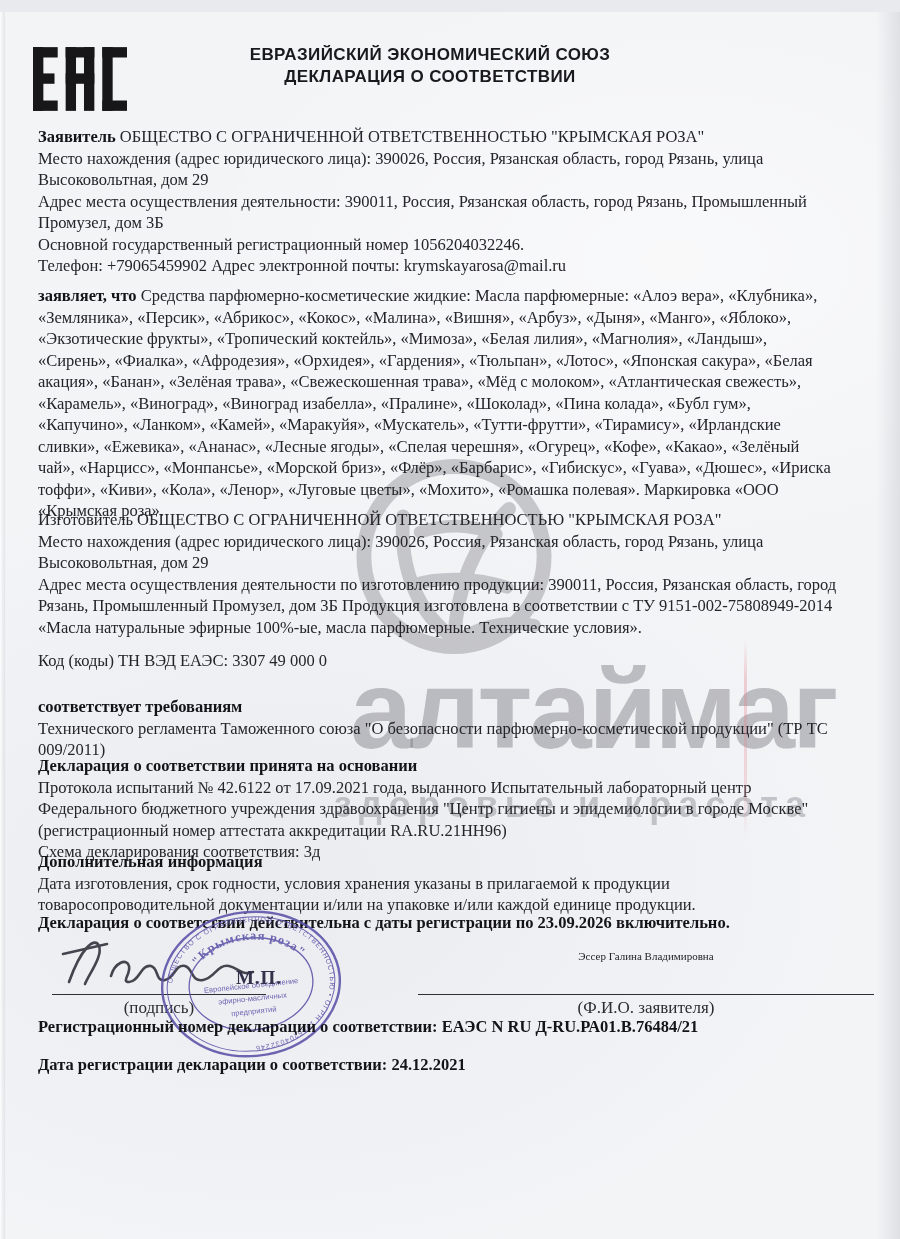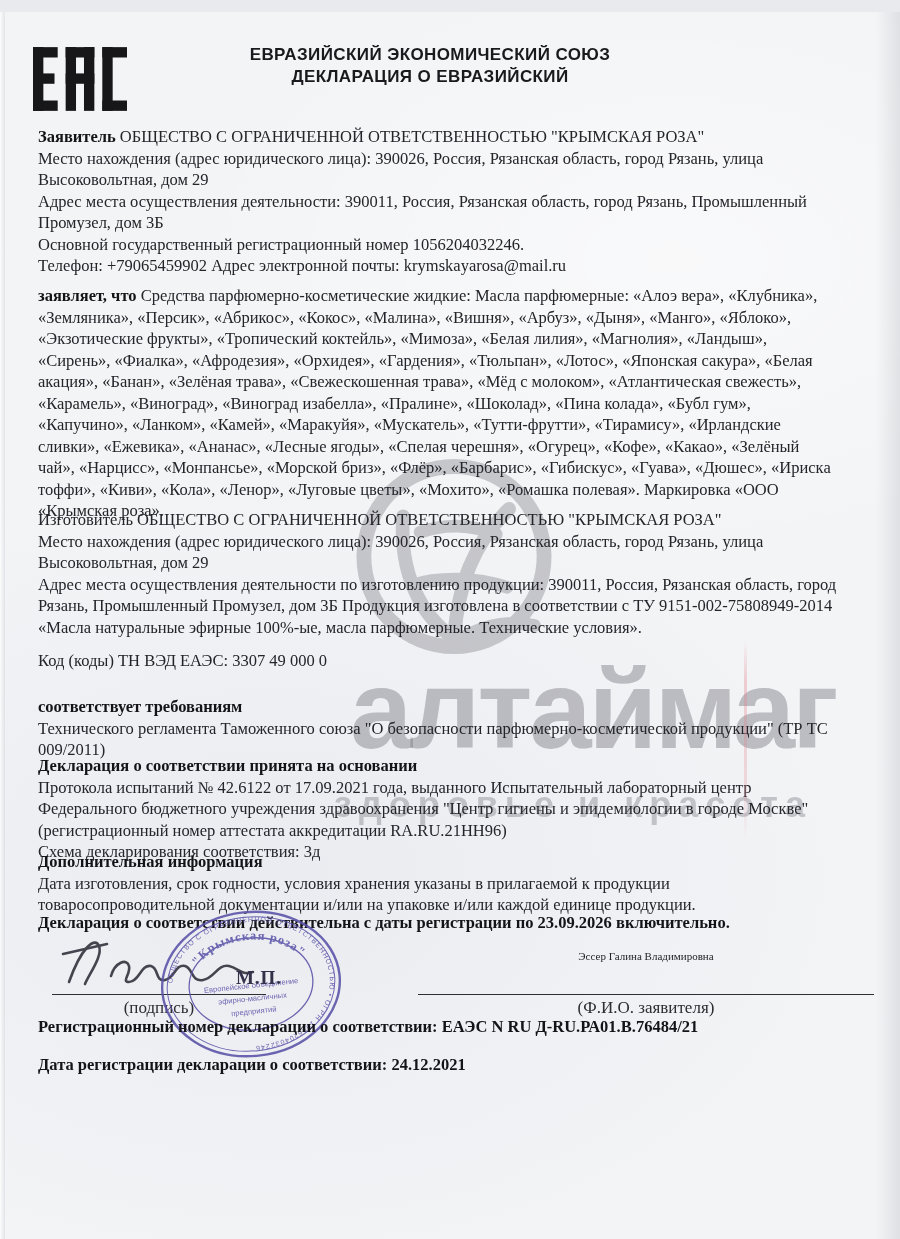--- a/index.html
+++ b/index.html
@@ -74,21 +74,21 @@
       <rect x="41" y="33" width="36" height="13"></rect>
 
       <rect x="87" y="0" width="13" height="80"></rect>
       <rect x="87" y="0" width="31" height="13"></rect>
       <rect x="87" y="67" width="31" height="13"></rect>
     </g>
   </svg>
 
   <div class="header">
     <div>ЕВРАЗИЙСКИЙ ЭКОНОМИЧЕСКИЙ СОЮЗ</div>
-    <div>ДЕКЛАРАЦИЯ О ЕВРАЗИЙСКИЙ</div>
+    <div>ДЕКЛАРАЦИЯ О СООТВЕТСТВИИ</div>
   </div>
 
   <svg class="wm-circle" viewBox="0 0 200 200" aria-hidden="true">
     <g stroke="#83838b" fill="none" stroke-linecap="round">
       <circle cx="100" cy="93" r="85" stroke-width="14"></circle>
       <path d="M100 170 C 70 150, 48 110, 52 55" stroke-width="13"></path>
       <path d="M100 170 C 104 120, 118 80, 152 48" stroke-width="13"></path>
       <path d="M60 120 C 85 112, 120 112, 150 122" stroke-width="12"></path>
       <path d="M68 70 C 90 62, 116 62, 140 72" stroke-width="12"></path>
       <path d="M100 176 C 118 160, 148 152, 176 158" stroke-width="12"></path>

